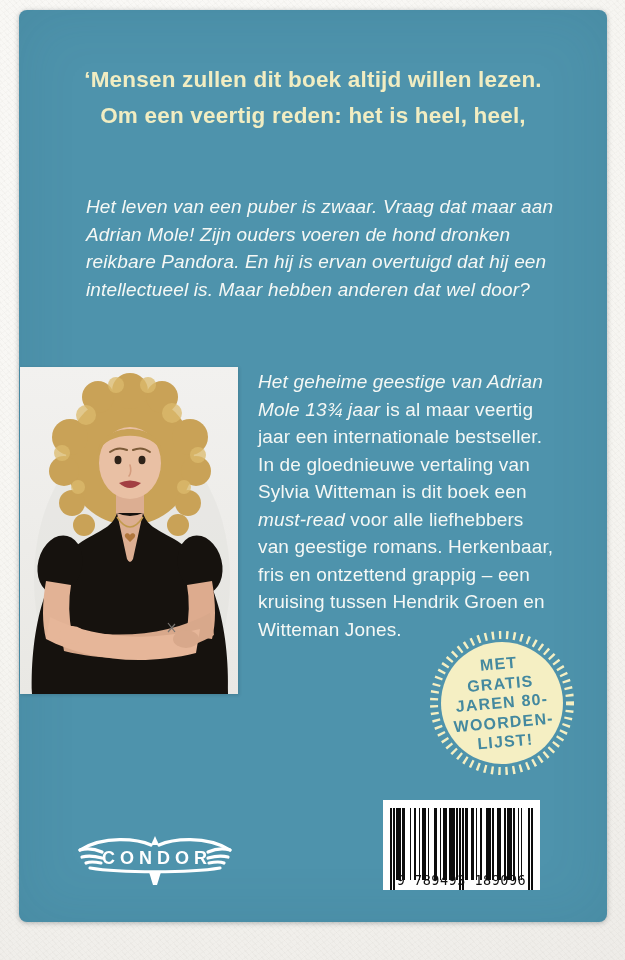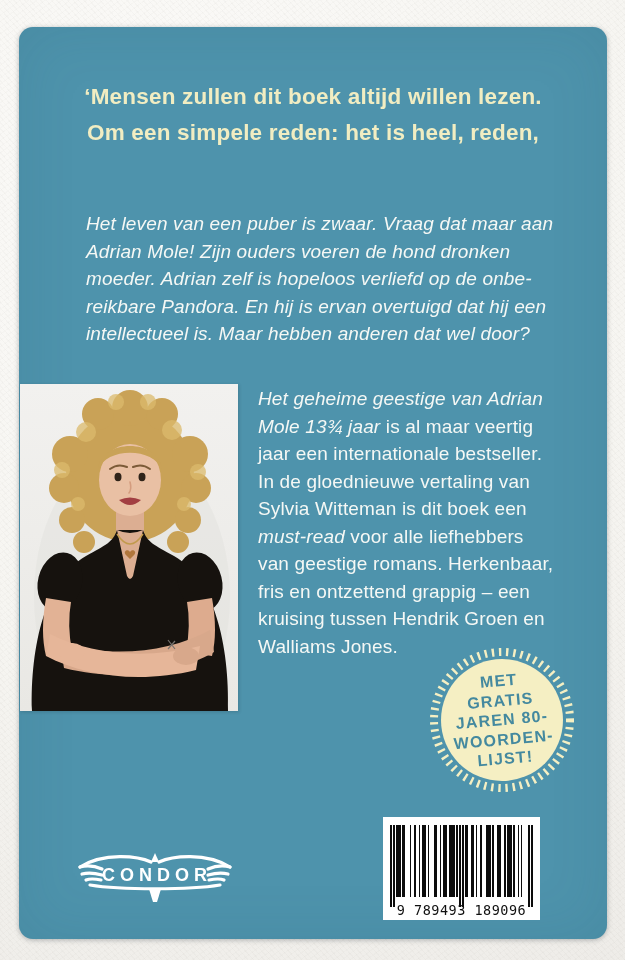--- a/index.html
+++ b/index.html
@@ -2,22 +2,22 @@
 <html style="--cover-teal: #4e93ac; --quote-cream: #f1edc2; --text-white: #f5f8f5; --badge-cream: #f5efc3; --badge-text: #44899f; --barcode-bg: #ffffff;"><head>
 <meta charset="utf-8">
 <style>
   html,body{margin:0;padding:0;}
   body{background:#e8e6e2;font-family:"Liberation Sans",sans-serif;}
   .page{position:relative;width:625px;height:960px;overflow:hidden;
         background:radial-gradient(circle at 30% 18%, #fbfaf8 0%, #f6f5f1 55%, #eeece8 100%);}
   .page::before{content:"";position:absolute;top:0;left:0;right:0;bottom:0;pointer-events:none;
         background:repeating-linear-gradient(48deg, rgba(120,115,105,.035) 0 1px, transparent 1px 4px),
                    repeating-linear-gradient(-37deg, rgba(120,115,105,.028) 0 1px, transparent 1px 5px);}
-  .cover{position:absolute;left:19px;top:27px;width:588px;height:912px;
-         background:var(--cover-teal,#4e93ac);border-radius:14px;
+  .cover{position:absolute;left:19px;top:10px;width:588px;height:912px;
+         background:var(--cover-teal,#4e93ac);border-radius:8px;
          box-shadow:0 1px 5px rgba(50,60,66,.35), inset 0 0 60px rgba(35,80,95,.12);}
   .line{white-space:nowrap;}
   .quote{position:absolute;top:52px;left:10px;right:10px;text-align:center;
          color:var(--quote-cream,#f1edc2);font-size:22.5px;line-height:36px;
          font-weight:bold;letter-spacing:.2px;}
   .synopsis{position:absolute;left:67px;top:183px;color:var(--text-white,#f5f8f5);
          font-size:19px;line-height:27.5px;letter-spacing:.15px;font-style:italic;}
   .photo{position:absolute;left:1px;top:357px;width:218px;height:327px;
          box-shadow:1px 1px 3px rgba(30,60,70,.25);}
   .photo svg{display:block;width:100%;height:100%;}
@@ -28,44 +28,43 @@
   .badge svg{position:absolute;top:0;left:0;width:152px;height:152px;}
   .badge-text{position:absolute;top:0;left:0;right:0;bottom:0;
          display:flex;flex-direction:column;align-items:center;justify-content:center;
          transform:rotate(-5deg);text-align:center;
          color:var(--badge-text,#44899f);font-weight:bold;font-size:16px;
          line-height:19.5px;letter-spacing:1.2px;}
   .logo{position:absolute;left:54px;top:818px;width:164px;height:58px;}
   .logo svg{display:block;width:100%;height:100%;}
   .website{position:absolute;left:67px;top:882px;color:#fbfdfb;
          font-size:14.5px;letter-spacing:.45px;}
-  .barcode{position:absolute;left:364px;top:790px;width:157px;height:103px;
+  .barcode{position:absolute;left:364px;top:790px;width:157px;height:90px;
          background:var(--barcode-bg,#ffffff);}
   .bars{position:absolute;left:0;right:0;top:8px;display:flex;
          justify-content:center;align-items:flex-start;}
   .bars span{display:block;width:1.5px;}
   .barcode-number{position:absolute;left:0;right:0;bottom:2px;text-align:center;
          font-family:"DejaVu Sans Mono",monospace;font-size:13.5px;color:#101010;
          letter-spacing:.5px;}
 </style>
 </head>
 <body>
 
 <div class="page">
   <div class="cover">
 
     <div class="quote">
         <div class="line">‘Mensen zullen dit boek altijd willen lezen.</div>
-        <div class="line">Om een simpele reden: het is heel, reden,</div>
+        <div class="line">Om een veertig reden: het is heel, heel,</div>
       </div>
 
     <div class="synopsis">
         <div class="line">Het leven van een puber is zwaar. Vraag dat maar aan</div>
         <div class="line">Adrian Mole! Zijn ouders voeren de hond dronken</div>
-        <div class="line">moeder. Adrian zelf is hopeloos verliefd op de onbe-</div>
         <div class="line">reikbare Pandora. En hij is ervan overtuigd dat hij een</div>
         <div class="line">intellectueel is. Maar hebben anderen dat wel door?</div>
       </div>
 
     <div class="photo" role="img" aria-label="Photo of a woman with curly blond hair wearing a black top with arms crossed, on a white background">
       <svg viewBox="0 0 218 327" aria-hidden="true">
         <defs>
           <linearGradient id="pbg" x1="0" y1="0" x2="0" y2="1">
             <stop offset="0" stop-color="#f2f1ef"></stop>
               <stop offset="1" stop-color="#e9e8e4"></stop>
@@ -125,21 +124,21 @@
     <div class="about">
         <div class="line"><em>Het geheime geestige van Adrian</em></div>
         <div class="line"><em>Mole 13¾ jaar</em><span> is al maar veertig</span></div>
         <div class="line"><span>jaar een internationale bestseller.</span></div>
         <div class="line"><span>In de gloednieuwe vertaling van</span></div>
         <div class="line"><span>Sylvia Witteman is dit boek een</span></div>
         <div class="line"><em>must-read</em><span> voor alle liefhebbers</span></div>
         <div class="line"><span>van geestige romans. Herkenbaar,</span></div>
         <div class="line"><span>fris en ontzettend grappig – een</span></div>
         <div class="line"><span>kruising tussen Hendrik Groen en</span></div>
-        <div class="line"><span>Walliams Jones.</span></div>
+        <div class="line"><span>Witteman Jones.</span></div>
       </div>
 
     <div class="badge">
       <svg viewBox="0 0 152 152" aria-hidden="true">
         <circle cx="76" cy="76" r="61" fill="var(--badge-cream,#f5efc3)"></circle>
         <circle cx="76" cy="76" r="68" fill="none" stroke="var(--badge-cream,#f5efc3)" stroke-width="8" stroke-dasharray="2.4,4.8"></circle>
       </svg>
       <div class="badge-text">
           <div class="line">MET</div>
           <div class="line">GRATIS</div>

